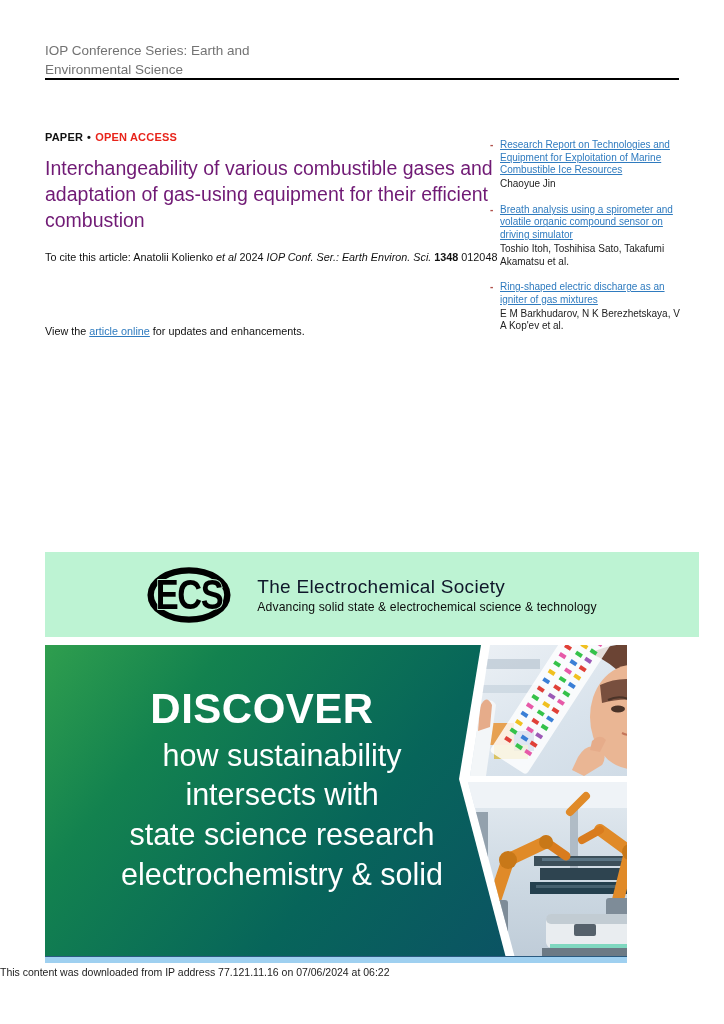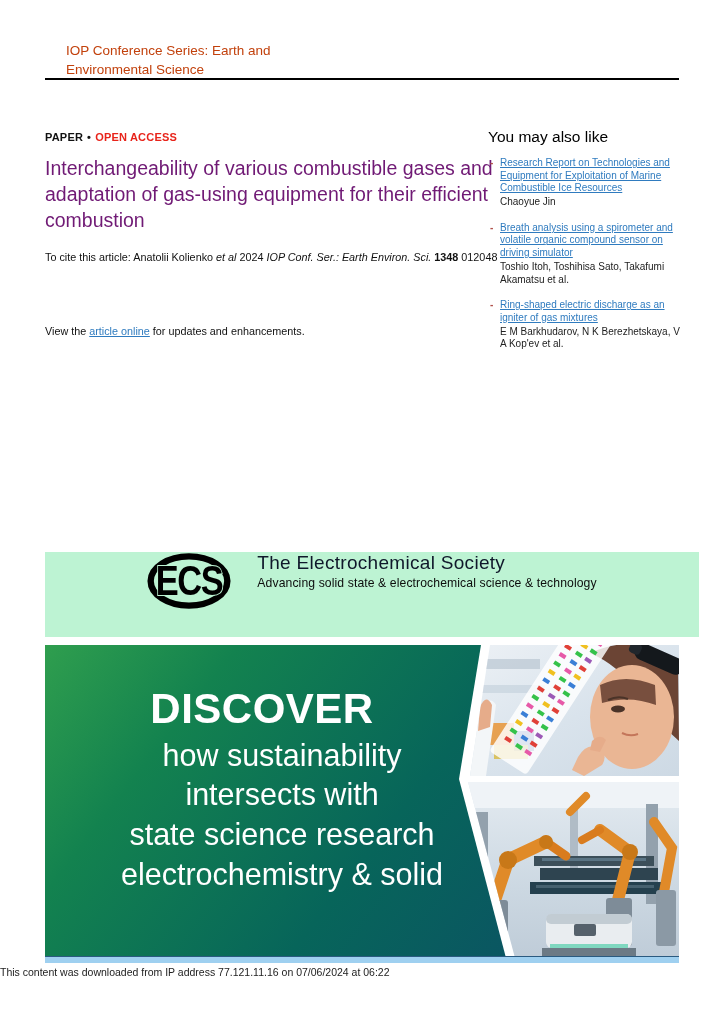--- a/index.html
+++ b/index.html
@@ -1,21 +1,21 @@
 <!DOCTYPE html>
 <html style="--open-access: #e8231a; --link: #2f7bbf; --mint: #bdf3d3; --bgreen: #2f9e4e; --bteal: #07655a; --bblue: #0d4a68; --strip: #9fd0f0;"><head>
 <meta charset="utf-8">
 <style>
   html,body{margin:0;padding:0;background:#ffffff;}
   .page{position:relative;width:724px;height:1024px;background:#fff;overflow:hidden;
         font-family:"Liberation Sans","DejaVu Sans",sans-serif;color:#111;}
 
   
   .journal-header{position:absolute;left:45px;top:42px;width:420px;
-    font-size:13.5px;line-height:1.38;color:#c2410c;margin-left:21px;}
+    font-size:13.5px;line-height:1.38;color:#737373;}
   .header-rule{position:absolute;left:45px;top:78px;width:634px;height:2px;background:#000;}
 
   
   .left-col{position:absolute;left:45px;top:131px;width:462px;}
   .meta-line{font-size:11px;font-weight:bold;letter-spacing:.2px;}
   .meta-line .sep{margin:0 4px;}
   .open-access{color:var(--open-access,#e8231a);}
   .article-title{margin-top:13px;font-size:19.5px;line-height:1.33;color:#701a75;width:462px;}
   .citation{margin-top:17px;font-size:10.8px;color:#111;white-space:nowrap;}
   .citation i{font-style:italic;}
@@ -27,27 +27,27 @@
   .right-col{position:absolute;left:488px;top:128px;width:192px;}
   .also-like-heading{font-size:15.5px;color:#000;}
   .related-list{margin-top:11px;}
   .related-item{position:relative;padding-left:12px;margin-bottom:13px;
     font-size:10px;line-height:1.27;}
   .related-item .bullet{position:absolute;left:2px;top:0;color:#b0504a;font-weight:bold;}
   .related-authors{color:#222;margin-top:1px;}
 
   
   .ecs-banner{position:absolute;left:45px;top:552px;width:654px;height:85px;
-    background:var(--mint,#bdf3d3);display:flex;justify-content:center;cursor:pointer;gap:14px;}
+    background:var(--mint,#bdf3d3);display:flex;align-items:center;justify-content:center;cursor:pointer;gap:14px;}
   .ecs-logo{width:84px;height:58px;margin-right:12px;flex:0 0 auto;}
   .ecs-text .ecs-name{font-size:19px;color:#0f172a;letter-spacing:.3px;white-space:nowrap;}
   .ecs-text .ecs-tagline{font-size:12.2px;color:#0d0d0d;margin-top:2px;letter-spacing:.1px;white-space:nowrap;}
 
   
-  .discover-banner{position:absolute;left:45px;top:645px;width:634px;height:318px;overflow:hidden;cursor:pointer;
+  .discover-banner{position:absolute;left:45px;top:645px;width:582px;height:318px;overflow:hidden;cursor:pointer;
     background:linear-gradient(128deg,var(--bgreen,#2f9e4e) 0%,#13824f 22%,var(--bteal,#07655a) 55%,var(--bblue,#0d4a68) 100%);}
   .photo-backing{position:absolute;left:396px;top:0;width:238px;height:313px;background:#fff;
     clip-path:polygon(40px 0,100% 0,100% 100%,65px 100%,18px 134px);}
   .photo-top{position:absolute;left:405px;top:0;width:229px;height:131px;
     clip-path:polygon(40px 0,100% 0,100% 100%,20px 100%);}
   .photo-bottom{position:absolute;left:405px;top:137px;width:229px;height:176px;
     clip-path:polygon(18px 0,100% 0,100% 100%,65px 100%);}
   .photo-top svg,.photo-bottom svg{display:block;width:100%;height:100%;}
   .discover-text{position:absolute;left:0;top:38px;width:434px;text-align:center;color:#fff;}
   .discover-line-big{font-size:42px;font-weight:bold;line-height:1.25;letter-spacing:.5px;}
@@ -77,21 +77,20 @@
     <div class="article-title">Interchangeability of various combustible gases and adaptation of gas-using equipment for their efficient combustion</div>
     <div class="citation">
       <span>To cite this article: Anatolii Kolienko </span><i>et al</i><span> 2024 </span><i>IOP Conf. Ser.: Earth Environ. Sci.</i>&nbsp;<b>1348</b>&nbsp;<span>012048</span>
     </div>
     <div class="view-line">
       <span>View the </span><a class="link">article online</a><span> for updates and enhancements.</span>
     </div>
   </div>
 
   <div class="right-col">
-    <div class="also-like-heading">You may also like</div>
     <div class="related-list">
       <div class="related-item">
         <span class="bullet">-</span>
         <a class="link">Research Report on Technologies and Equipment for Exploitation of Marine Combustible Ice Resources</a>
         <div class="related-authors">Chaoyue Jin</div>
       </div>
       <div class="related-item">
         <span class="bullet">-</span>
         <a class="link">Breath analysis using a spirometer and volatile organic compound sensor on driving simulator</a>
         <div class="related-authors">Toshio Itoh, Toshihisa Sato, Takafumi Akamatsu et al.</div>

